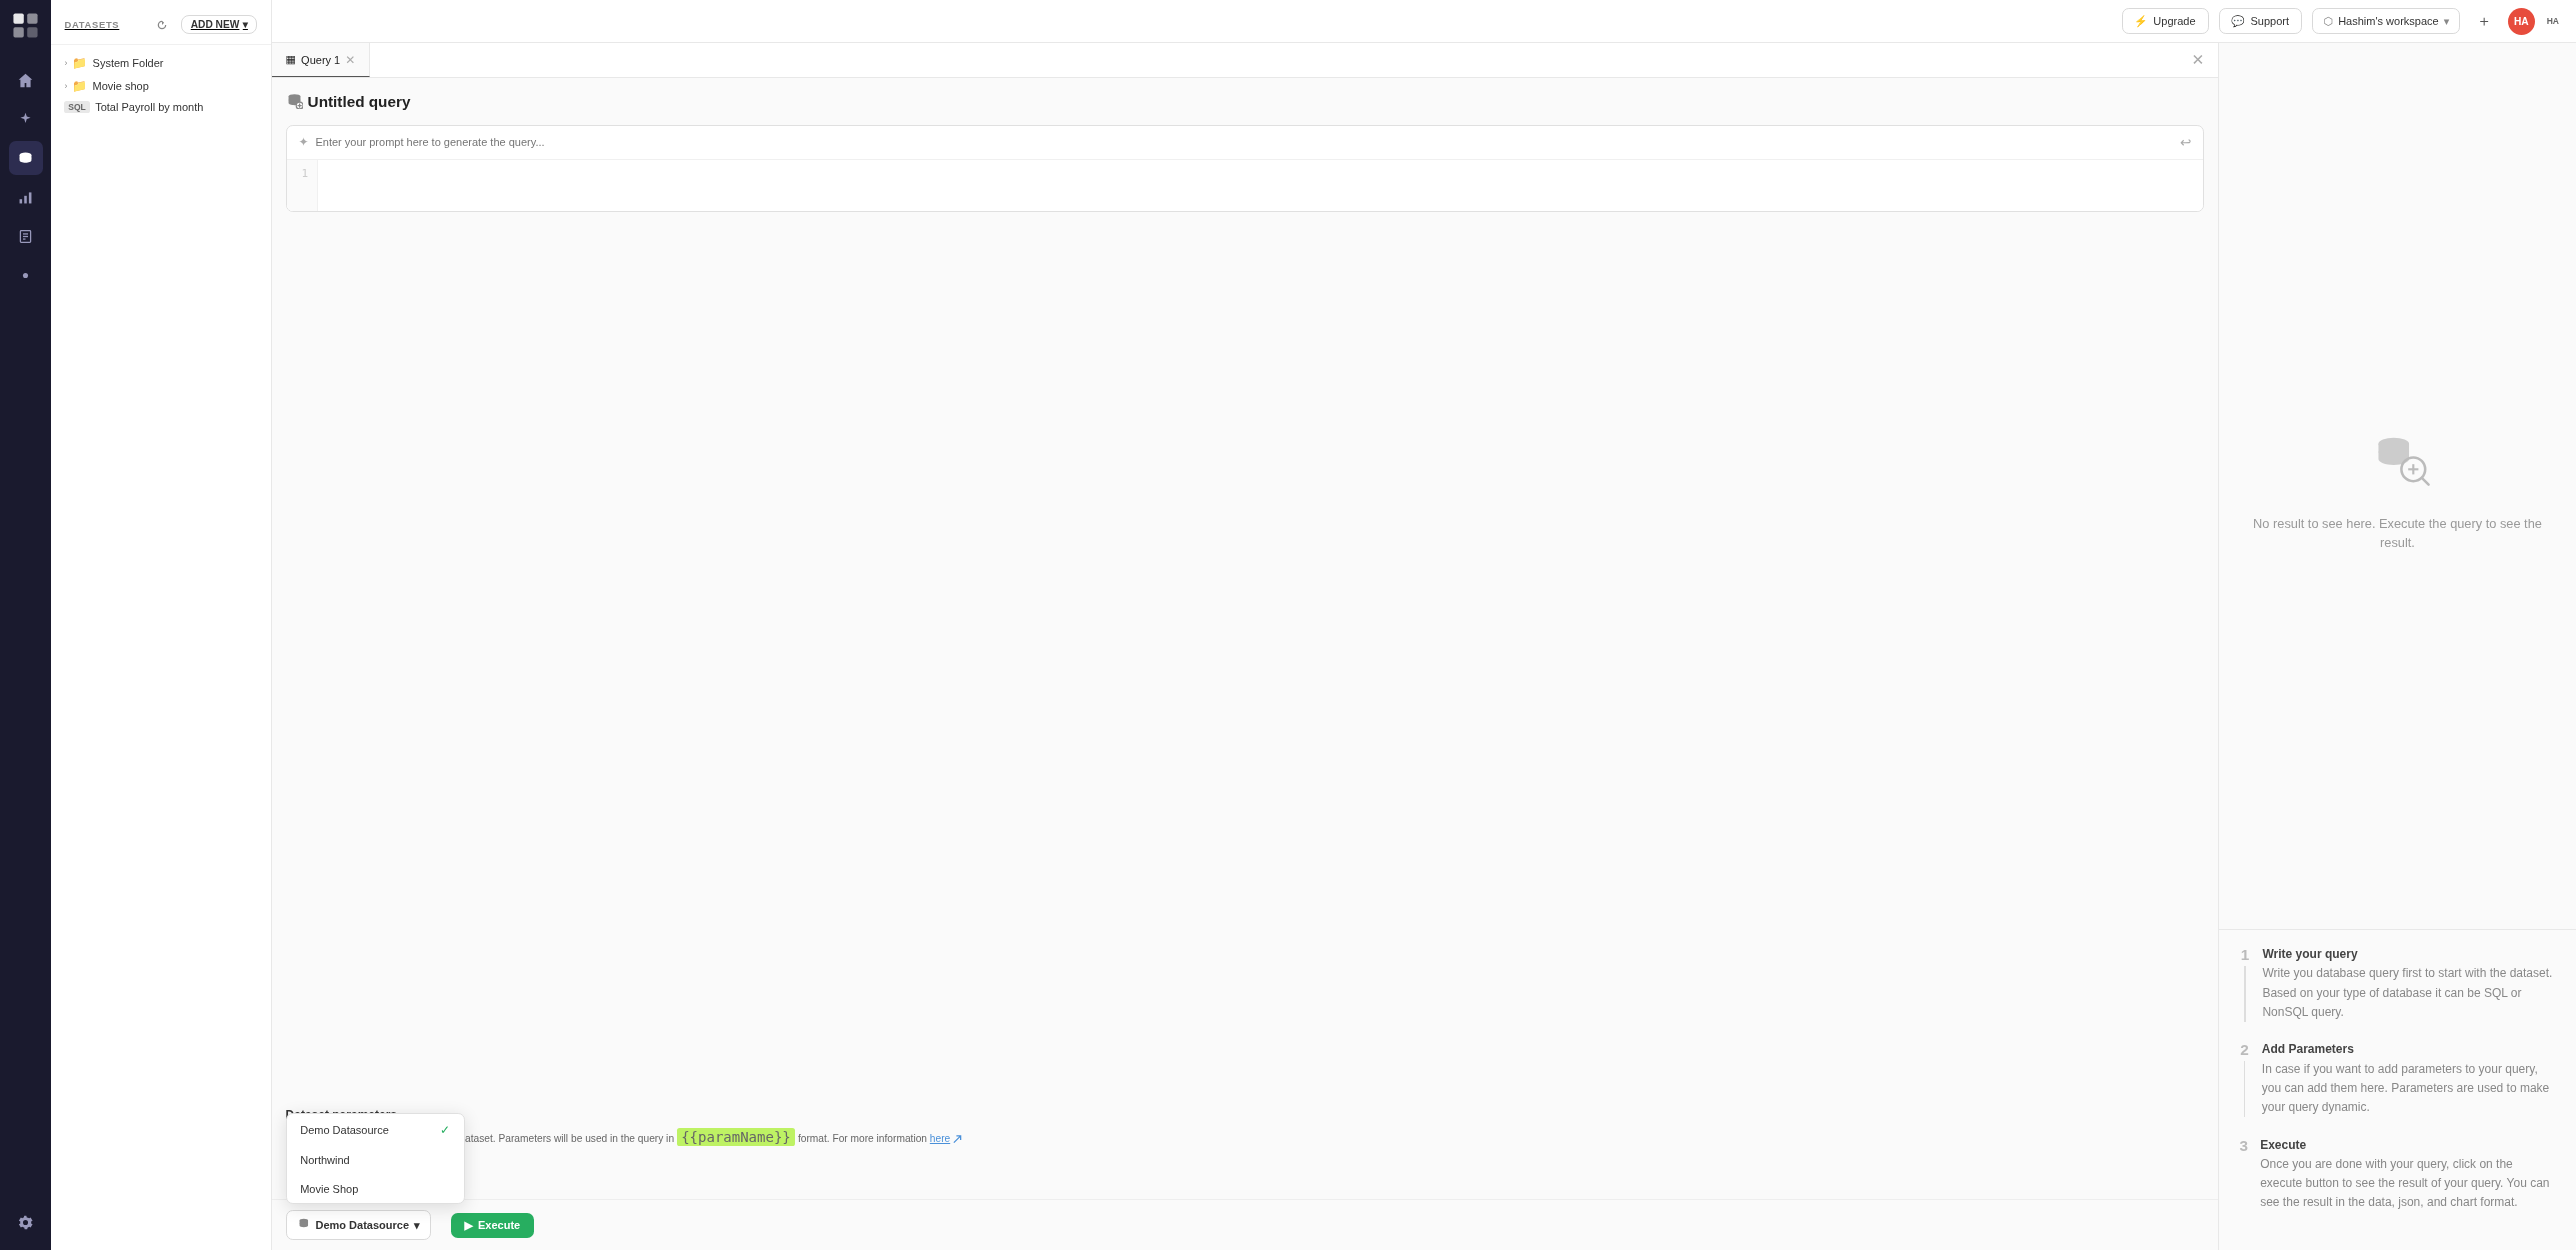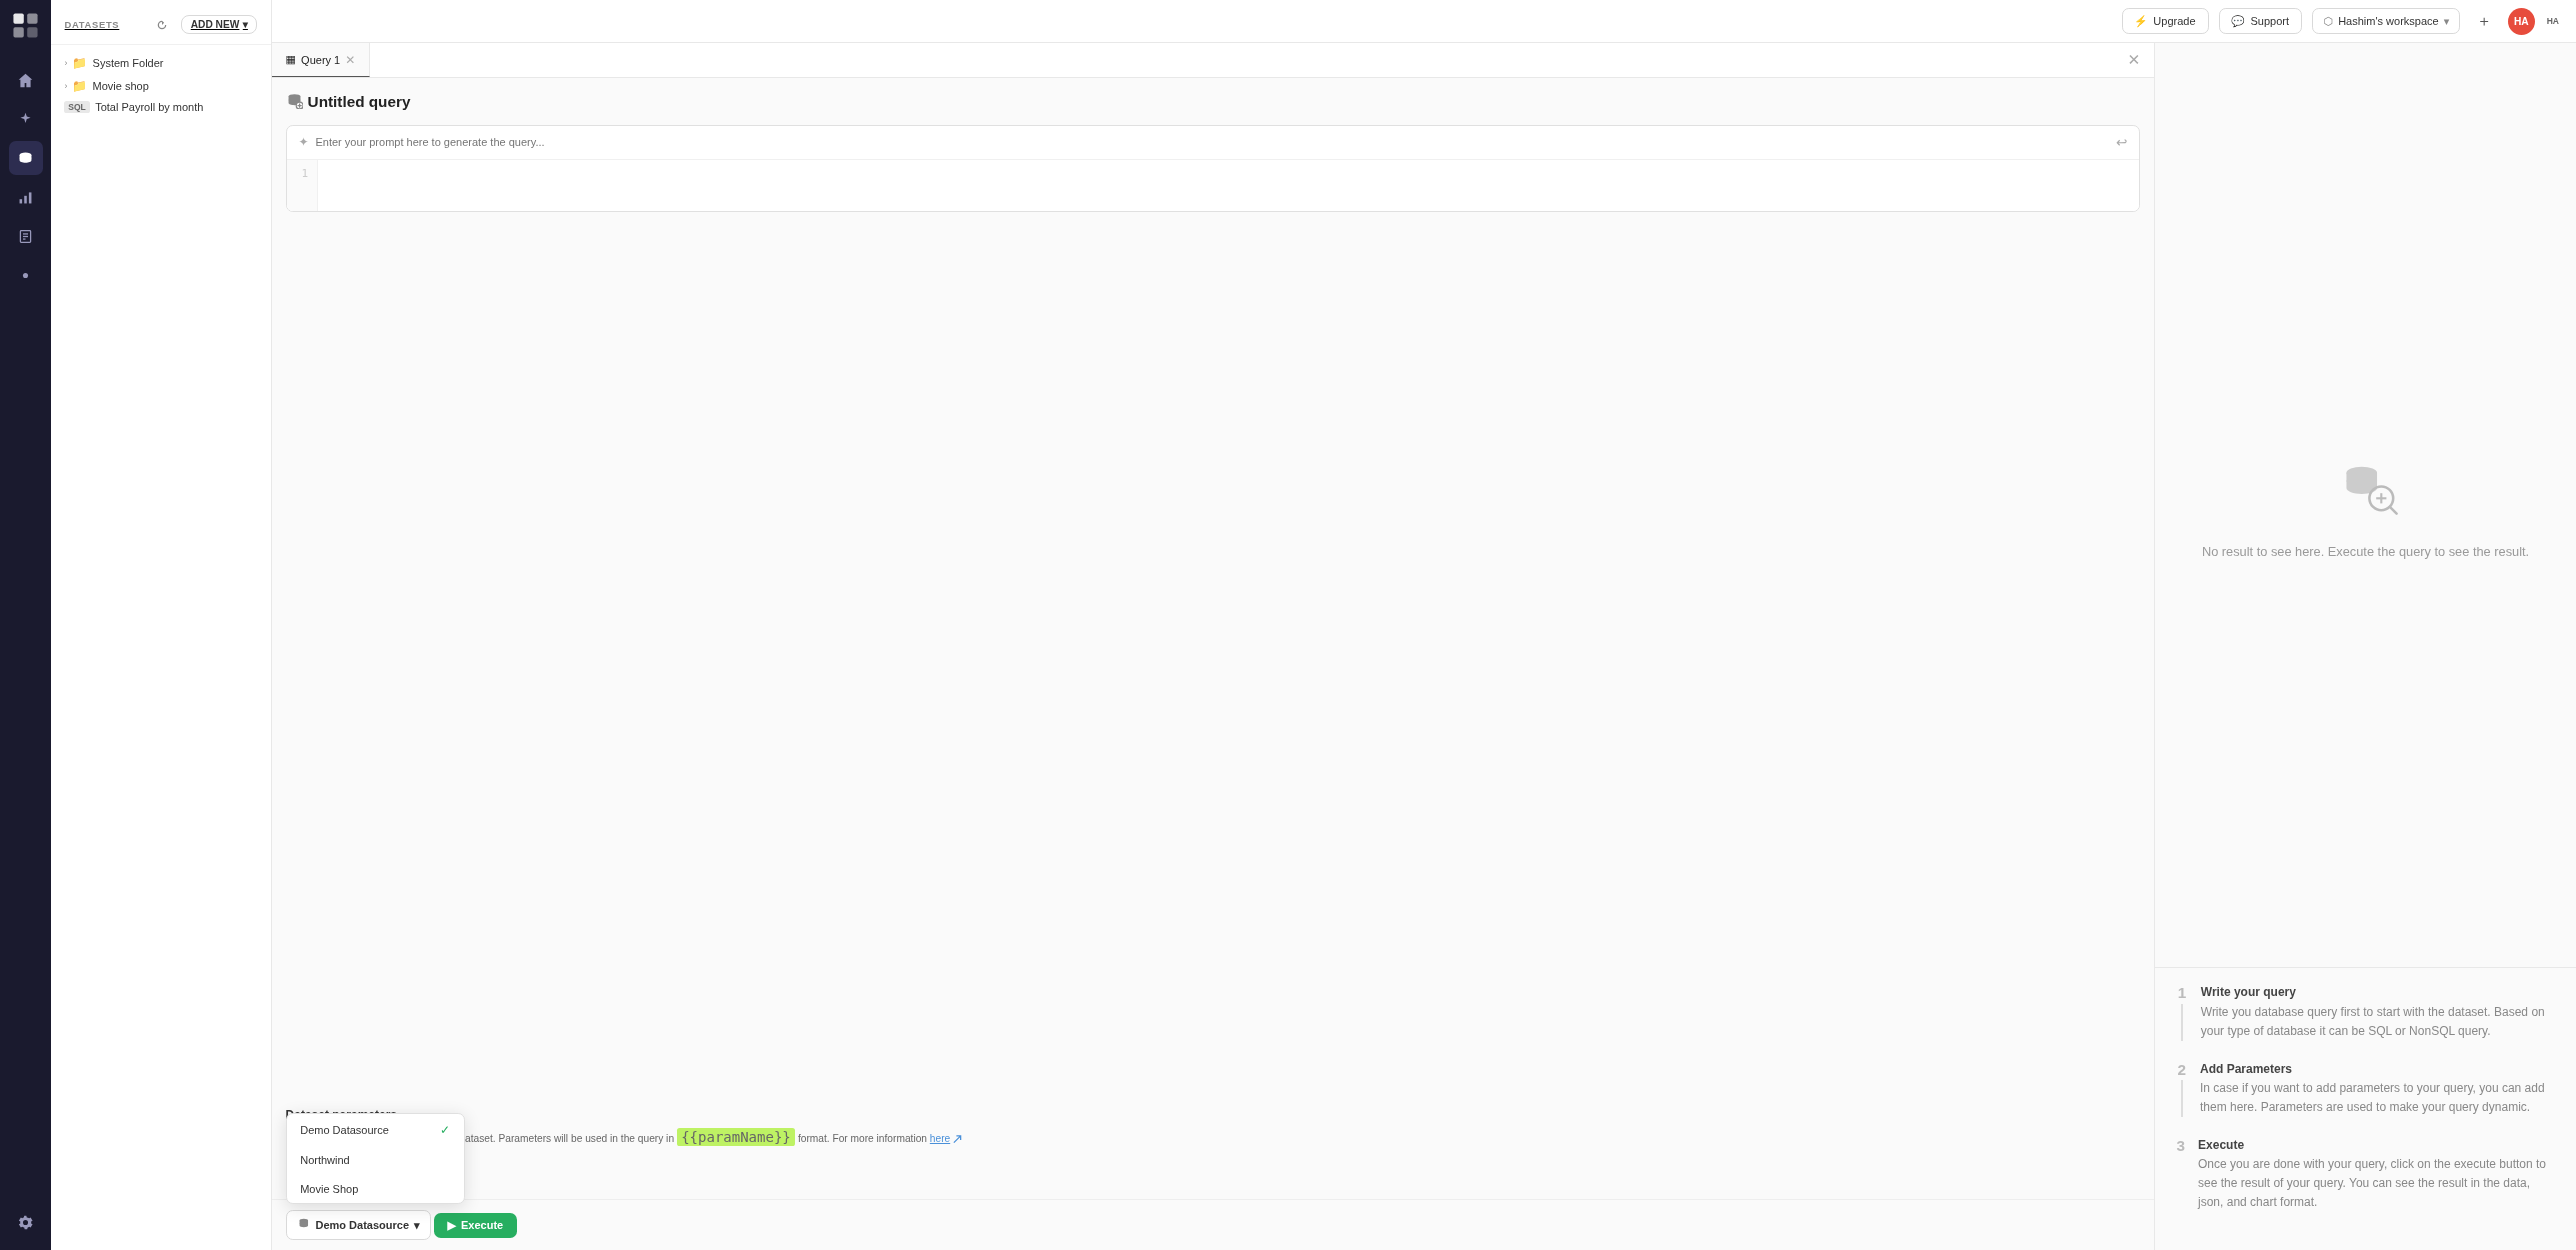--- a/index.html
+++ b/index.html
@@ -337,21 +337,21 @@
       color: #333;
       min-height: 43px;
       outline: none;
     }
 
     
     .bottom-toolbar {
       padding: 10.2px 13.6px;
       display: flex;
       align-items: center;
-      gap: 3px;
+      gap: 20px;
       border-top: 0.9px solid #eee;
       background: #fafafa;
       position: relative;
     }
     .datasource-btn {
       display: flex;
       align-items: center;
       gap: 5.1px;
       padding: 6px 10.2px;
       border: 0.9px solid #d9d9d9;
@@ -437,21 +437,21 @@
       border: 0.9px solid #d9d9d9;
       border-radius: 5.1px;
       background: #fff;
       font-size: 11px;
       color: #555;
       cursor: pointer;
     }
 
     
     .right-panel {
-      width: 422px;
+      width: 358px;
       background: #fafafa;
       border-left: 0.9px solid #e8e8e8;
       display: flex;
       flex-direction: column;
       flex-shrink: 0;
     }
     .no-result-area {
       flex: 1;
       display: flex;
       flex-direction: column;

